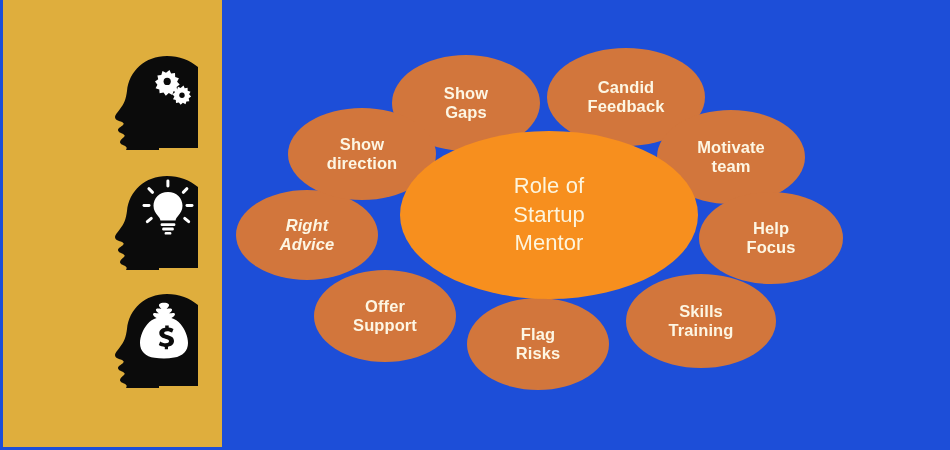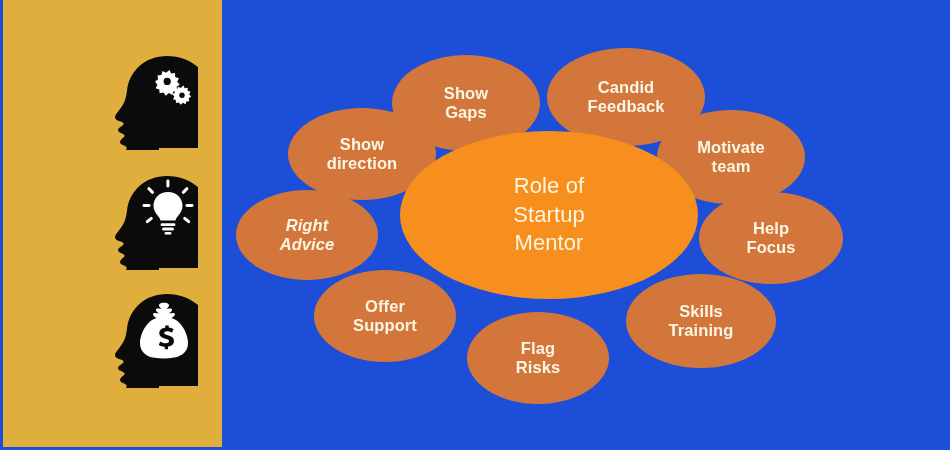--- a/index.html
+++ b/index.html
@@ -126,21 +126,21 @@
     <div class="node satellite" style="left:477px;top:192px;width:144px;height:92px;">
       <span class="nlabel">Help
 Focus</span>
     </div>
 
     <div class="node satellite" style="left:404px;top:274px;width:150px;height:94px;">
       <span class="nlabel">Skills
 Training</span>
     </div>
 
-    <div class="node satellite" style="left:245px;top:312px;width:142px;height:92px;">
+    <div class="node satellite" style="left:245px;top:298px;width:142px;height:92px;">
       <span class="nlabel">Flag
 Risks</span>
     </div>
 
     <div class="node satellite" style="left:92px;top:270px;width:142px;height:92px;text-align:center;">
       <span class="nlabel">Offer
 Support</span>
     </div>
 
     <div class="node satellite" style="left:14px;top:190px;width:142px;height:90px;font-style:italic;">

